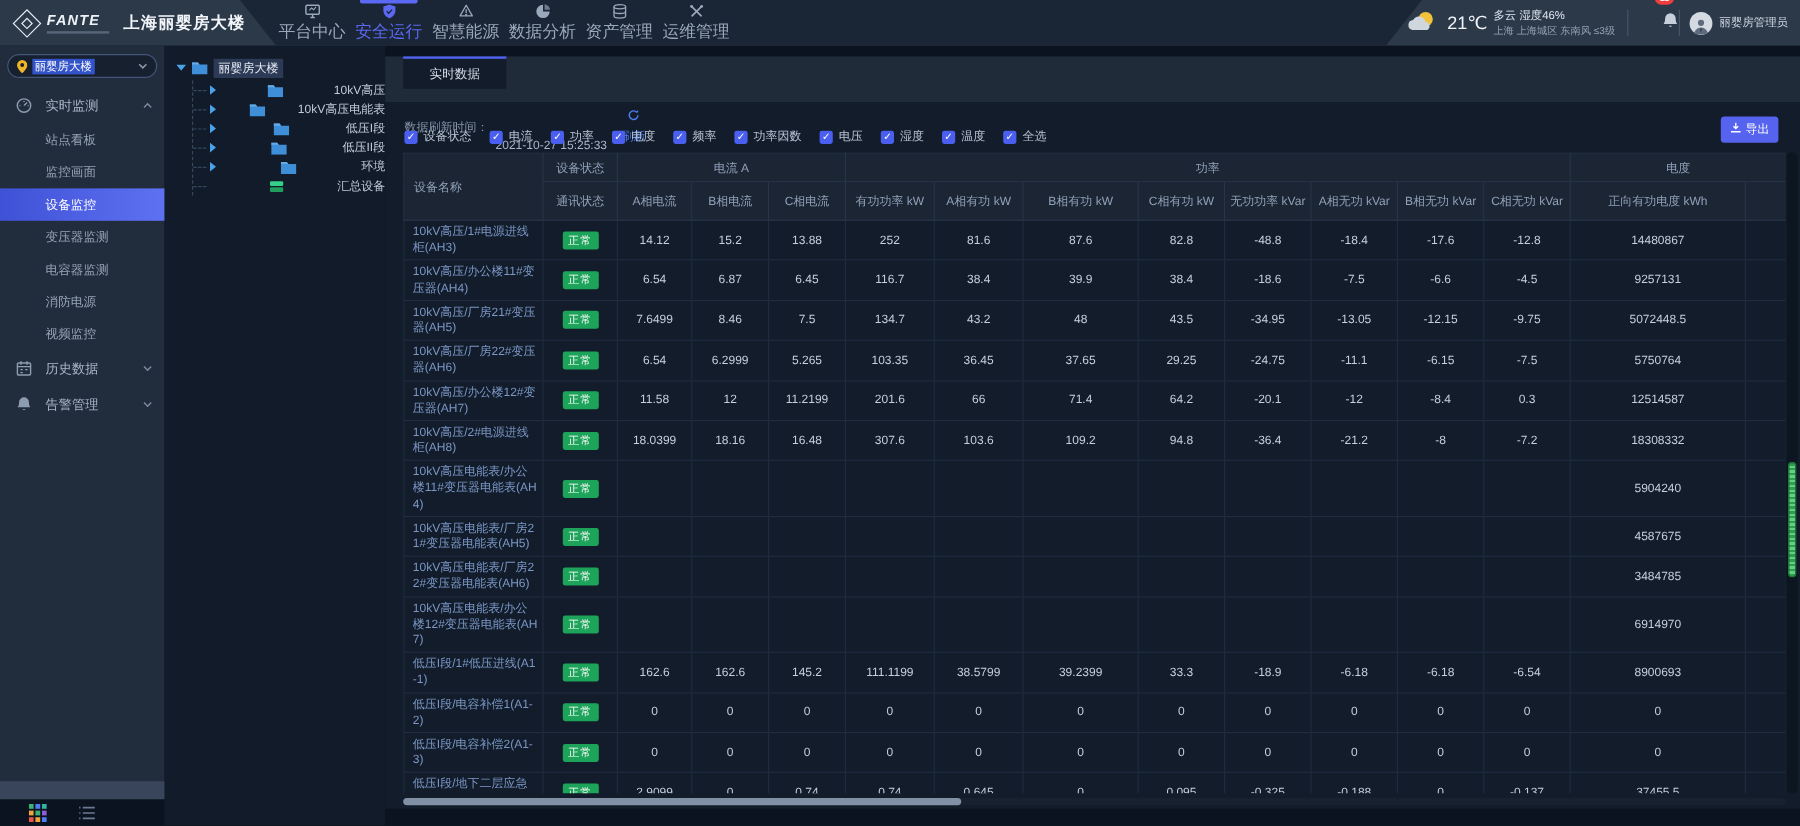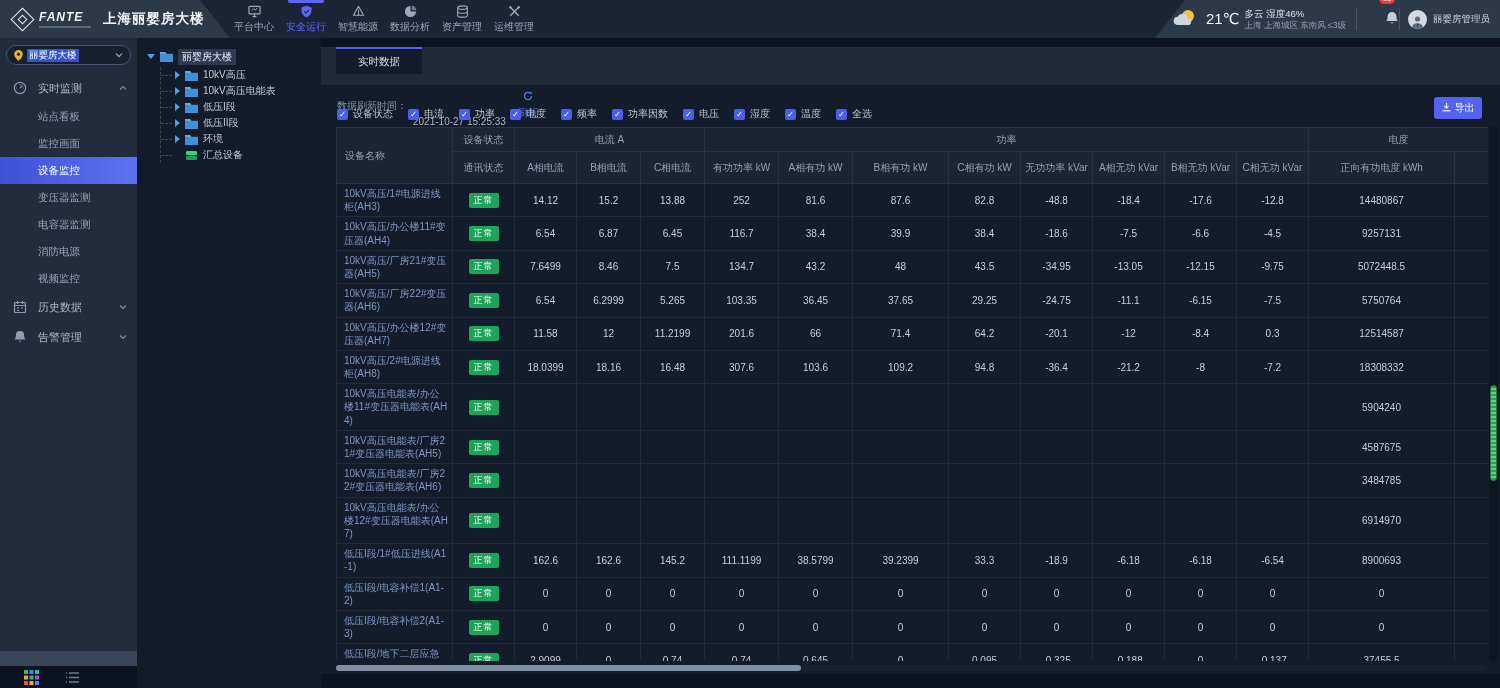--- a/index.html
+++ b/index.html
@@ -14,21 +14,21 @@
   .logo-group { position:absolute; left:14px; top:0; height:38px; display:flex; align-items:center; gap:8px; z-index:6; }
   .logo-diamond { width:17px; height:17px; border:1.5px solid #e8edf3; transform:rotate(45deg); display:flex; align-items:center; justify-content:center; }
   .logo-diamond i { width:7px; height:7px; border:1px solid #e8edf3; display:block; }
   .brand { display:flex; flex-direction:column; line-height:1; }
   .brand-name { color:#eef2f7; font-weight:bold; font-size:12px; letter-spacing:1px; font-style:italic; }
   .brand-tag { margin-top:3px; height:2px; width:52px; background:#7e8ba0; opacity:.55; }
   .app-title { color:#f2f5fa; font-weight:bold; font-size:13.5px; letter-spacing:1px; margin-left:4px; }
   .main-nav { position:absolute; left:232px; top:0; height:38px; display:flex; gap:8px; z-index:6; }
   .nav-item { position:relative; min-width:44px; height:38px; display:flex; flex-direction:column; align-items:center; justify-content:center; gap:2px; cursor:pointer; color:#9aa8bb; }
   .nav-item .nav-ic svg { width:13px; height:13px; display:block; }
-  .nav-item .nav-lb { font-size:10px; }
+  .nav-item .nav-lb { font-size:14px; }
   .nav-item.active { color:#5a68f2; }
   .nav-item.active .nav-lb { color:#5a68f2;font-family:Liberation Mono, monospace; }
   .nav-ind { position:absolute; top:0; left:4px; right:4px; height:3px; background:#5a68f2; border-radius:0 0 2px 2px; }
   .topbar-right { position:absolute; right:0; top:0; height:38px; display:flex; align-items:center; z-index:6; }
   .weather { display:flex; align-items:center; gap:5px; padding-right:10px; }
   .weather svg { width:30px; height:24px; }
   .w-temp { font-size:15px; color:#f0f4f9; }
   .w-col { display:flex; flex-direction:column; line-height:1.2; }
   .w-line1 { font-size:9.5px; color:#dde4ee; }
   .w-line2 { font-size:8.5px; color:#93a1b4;text-align:center; }
@@ -61,21 +61,21 @@
   .sb-bottom-icons svg { width:15px; height:15px; display:block; }
 
   
   .tree { position:absolute; left:137px; top:38px; width:184px; height:650px; background:#111b29; z-index:2; padding:10px 0 0 10px; }
   .tree-root-row { display:flex; align-items:center; gap:5px; height:17px; cursor:pointer; }
   .tri-down { width:0; height:0; border-left:4px solid transparent; border-right:4px solid transparent; border-top:5px solid #4aa3e8; }
   .tri-right { width:0; height:0; border-top:4px solid transparent; border-bottom:4px solid transparent; border-left:5px solid #4aa3e8; }
   .tree-root-label { font-size:10px; color:#e3e9f1; background:#2c3a55; padding:1px 4px; }
   .folder-ic svg { width:13px; height:11px; display:block; }
   .tree-children { margin-left:13px; border-left:1px dashed #35465f; padding-left:0; margin-top:2px; }
-  .tree-item { position:relative; display:flex; align-items:center; gap:5px; height:16px; padding-left:14px; cursor:pointer; color:#c2cbd8; font-size:10px; }
+  .tree-item { position:relative; display:flex; align-items:center; gap:5px; height:16px; padding-left:14px; cursor:pointer; color:#c2cbd8; font-size:10px;justify-content:space-between; }
   .tree-item::before { content:''; position:absolute; left:0; top:8px; width:11px; border-top:1px dashed #35465f; }
 
   
   .tabbar { position:absolute; left:321px; top:47px; width:1179px; height:38px; background:#202b39; z-index:2; }
   .tab { position:absolute; left:15px; top:0; width:86px; height:27px; background:#121c2a; border-top:2px solid #4f63ef; color:#d7dde8; font-size:10.5px; display:flex; align-items:center; justify-content:center; cursor:pointer; }
   .content { position:absolute; left:321px; top:74px; width:1179px; height:600px; background:#121c2a; z-index:1; }
   .refresh-row { position:absolute; left:16px; top:10px; display:flex; align-items:center; gap:6px; font-size:10px; }
   .refresh-label { color:#8493a8; }
   .refresh-time { color:#aab6c8;margin-top:32px; }
   .refresh-link { display:flex; align-items:center; gap:3px; color:#4e7df5; cursor:pointer; margin-left:6px;flex-direction:column; }

